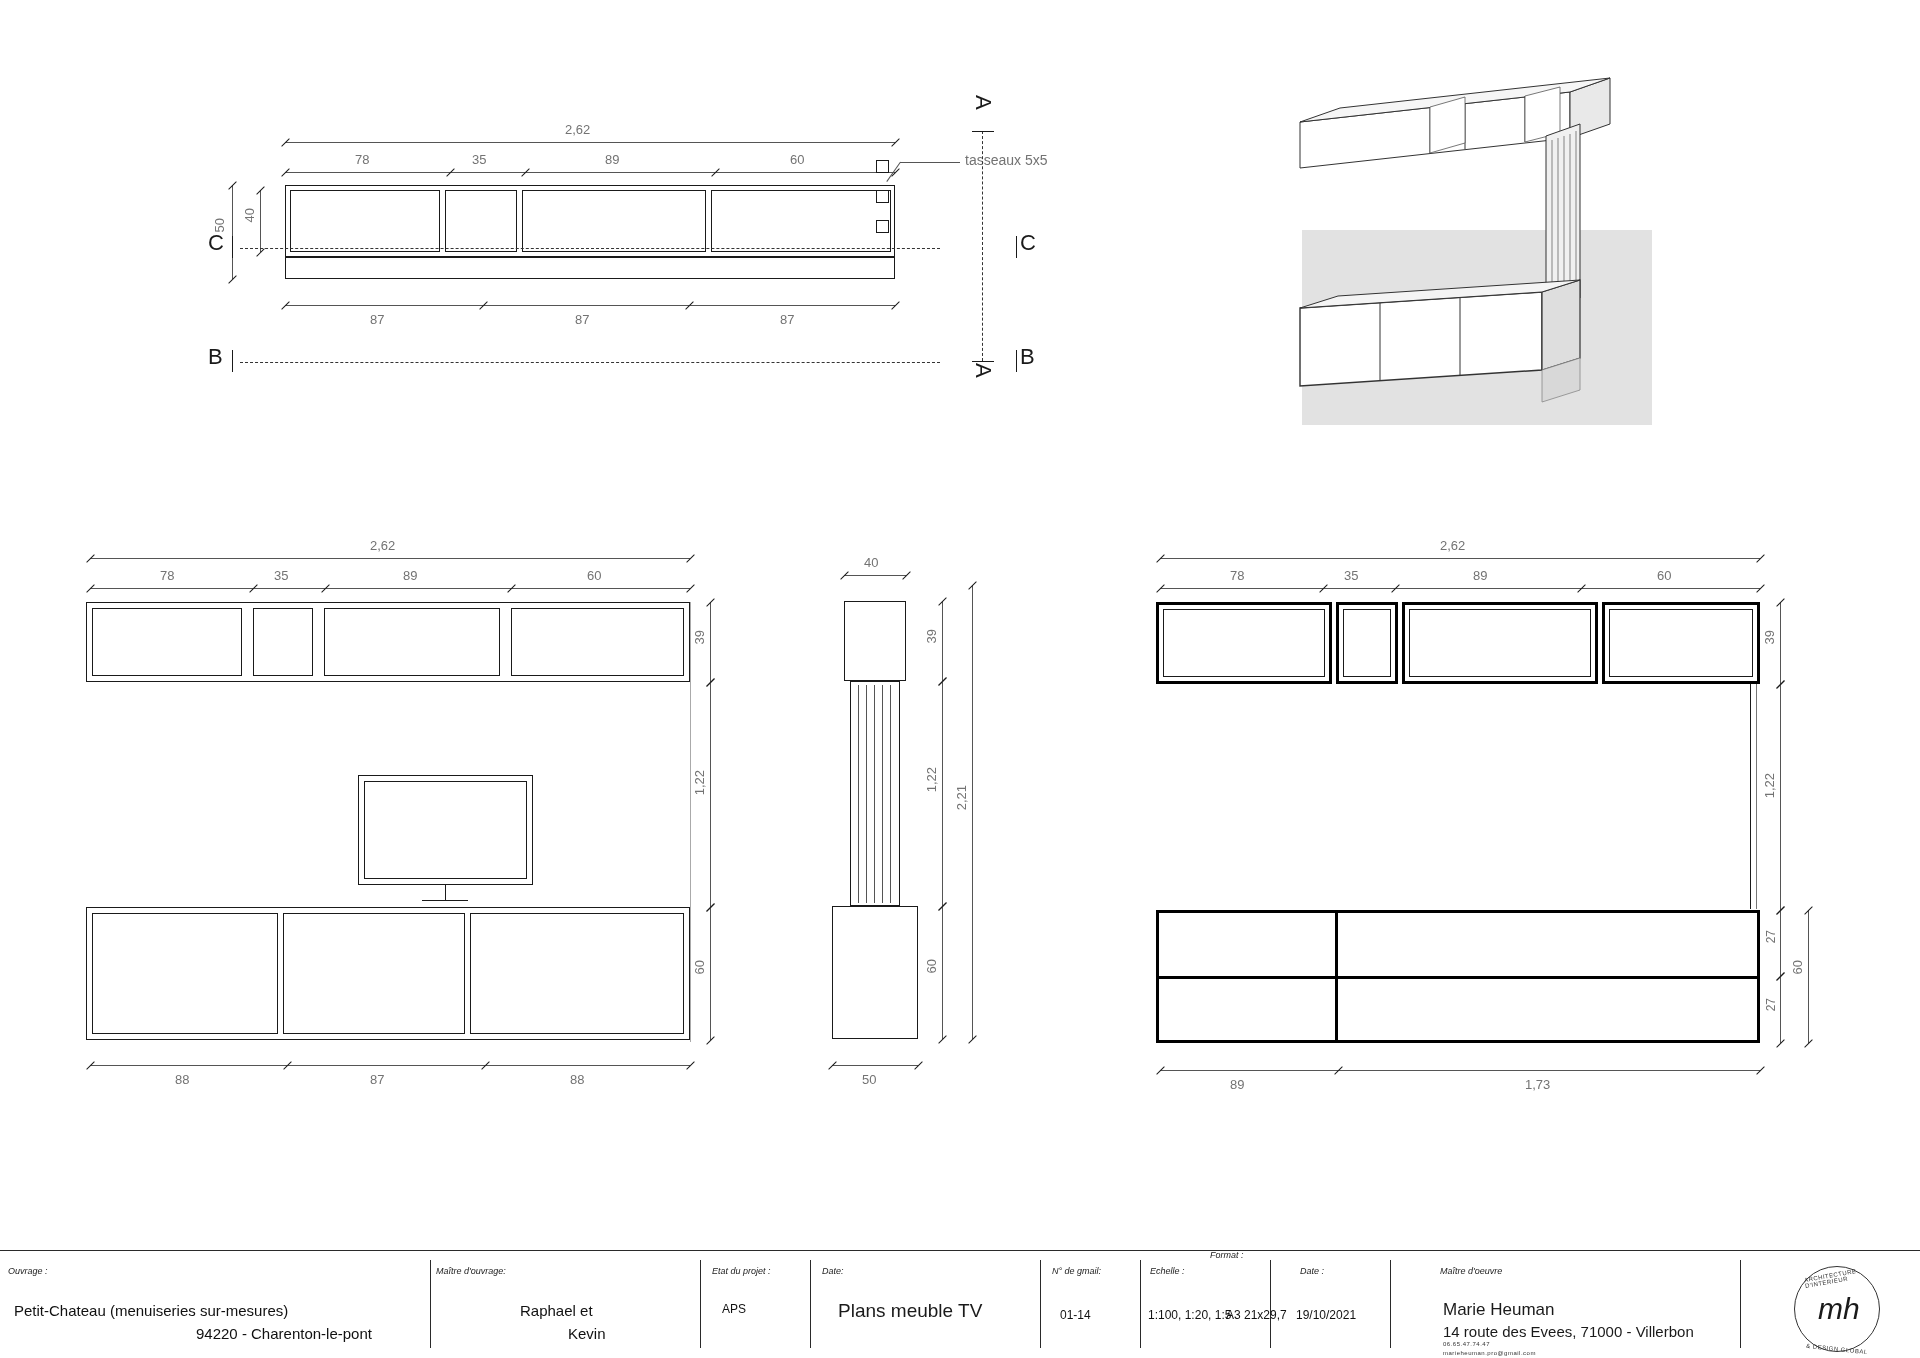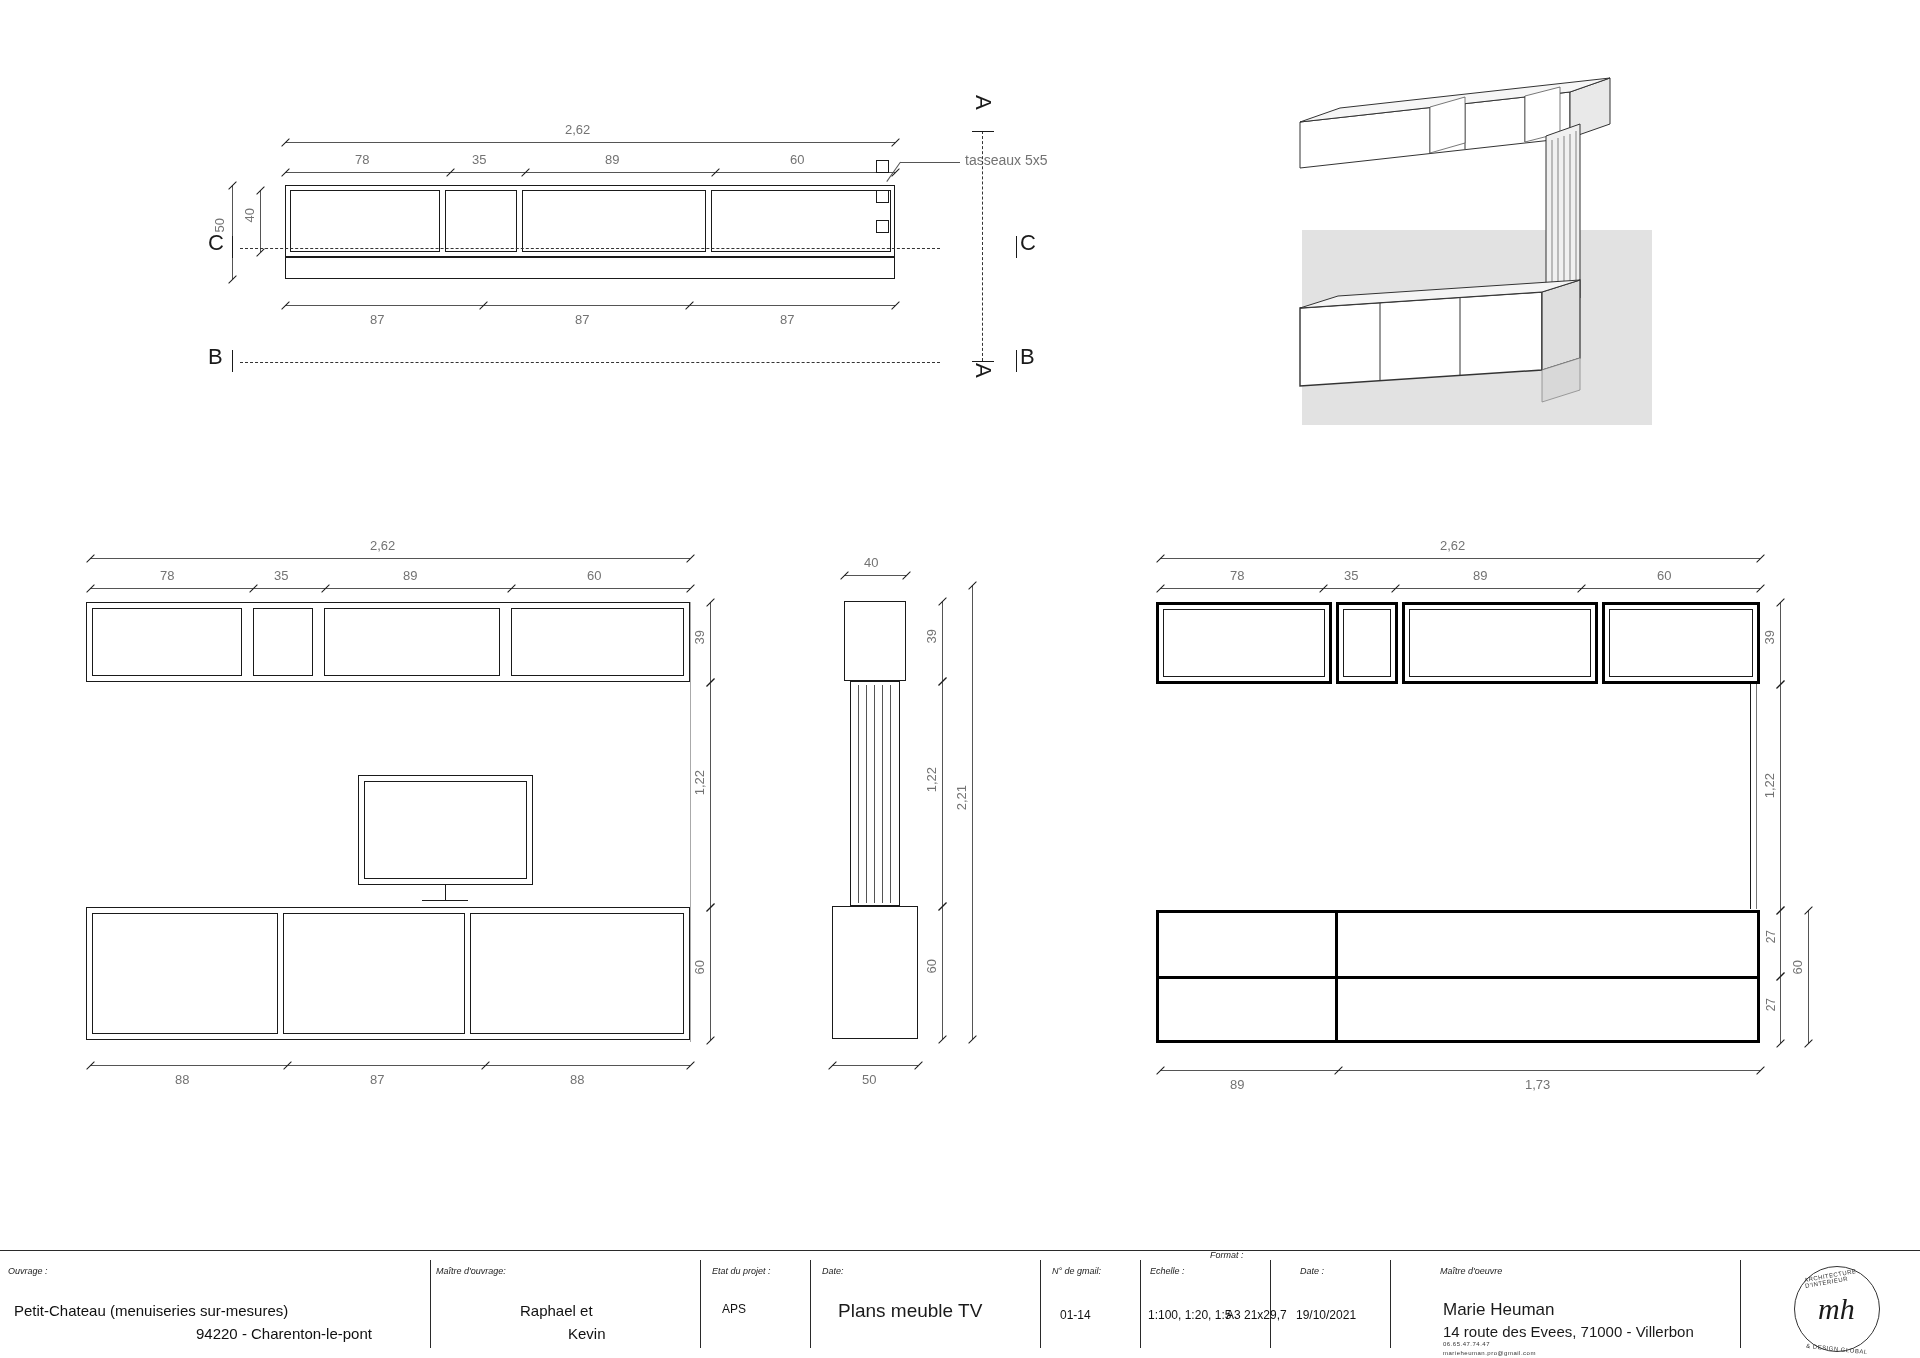--- a/index.html
+++ b/index.html
@@ -32,21 +32,21 @@
   
   .titleblock{position:absolute;left:0;top:1250px;width:1920px;height:108px;}
   .tb-line{position:absolute;background:#2a2a2a;}
   .tb-cellTitle{font-size:9px;font-style:italic;color:#222;}
   .tb-val{font-size:15px;color:#111;}
   .tb-val.sm{font-size:12px;}
   .logo-circle{
     position:absolute;border:1px solid #333;border-radius:50%;
     width:84px;height:84px;
   }
-  .logo-mh{font-family:Liberation Serif, serif;font-size:30px;font-style:italic;}
+  .logo-mh{font-family:Liberation Sans, sans-serif;font-size:30px;font-style:italic;}
   .micro{font-size:6px;letter-spacing:.5px;color:#333;}
 </style>
 </head>
 <body>
 
 <div class="sheet">
 
   <div class="abs" style="left:200px;top:100px;width:700px;height:280px;">
 
     <div class="thin-h" style="left:85px;top:42px;width:610px;"></div>

